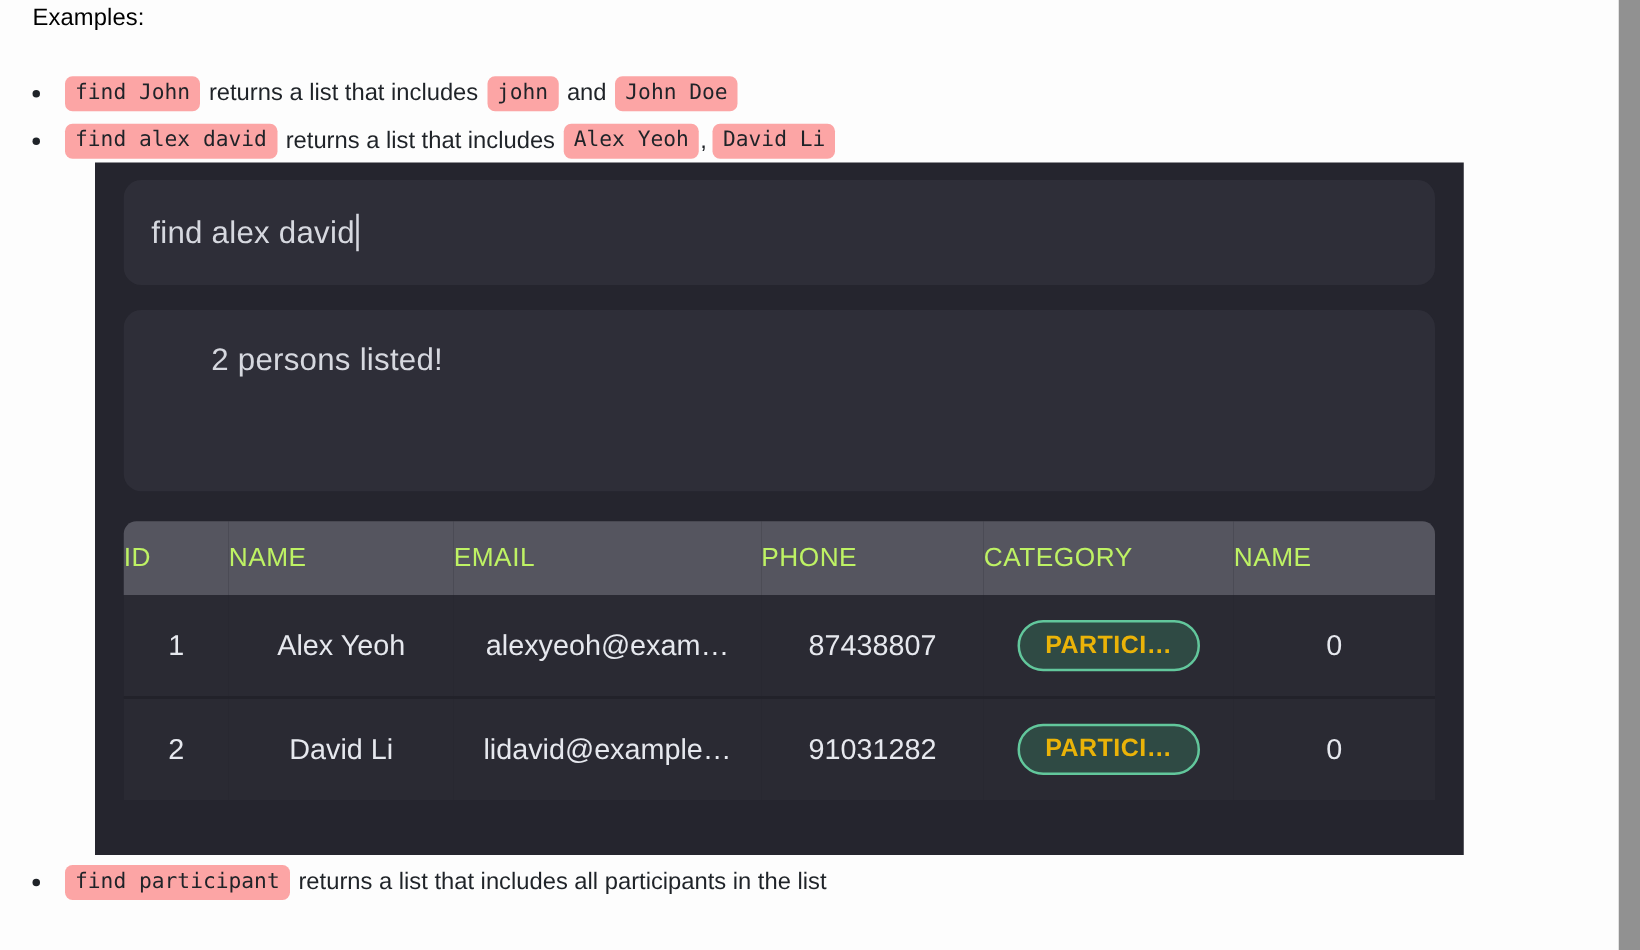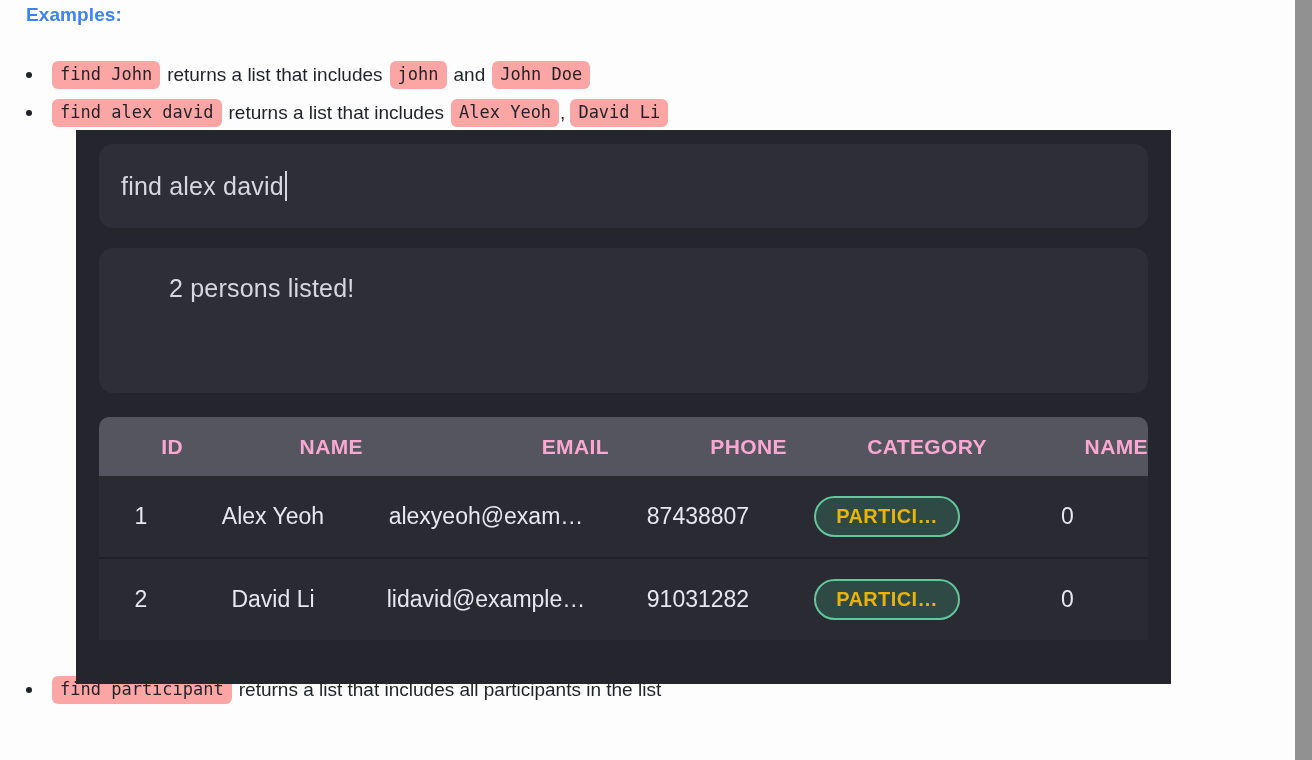--- a/index.html
+++ b/index.html
@@ -25,37 +25,37 @@
     background: #fdfdfd;
     box-sizing: border-box;
     padding: 0;
   }
 
   .doc-heading {
     position: absolute;
     left: 26px;
     top: 4px;
     font-size: 19px;
-    font-weight: bold;
+    font-weight: normal;
     letter-spacing: 0.1px;
-    color: #3b82f6;
+    color: #000000;
   }
 
   .bullet-row {
     position: absolute;
     left: 26px;
     display: flex;
     align-items: center;
     font-size: 19px;
     color: #1f2328;
     white-space: nowrap;
   }
   .bullet-row.b1 { top: 61px; }
   .bullet-row.b2 { top: 99px; }
-  .bullet-row.b3 { top: 676px; }
+  .bullet-row.b3 { top: 692px; }
   .bullet-row.b4 { top: 731px; }
 
   .bullet-dot {
     width: 6px;
     height: 6px;
     border-radius: 50%;
     background: #1f2328;
     margin-right: 20px;
     flex: 0 0 auto;
   }
@@ -154,27 +154,27 @@
   .person-table {
     position: absolute;
     left: 23px;
     top: 287px;
     width: 1049px;
     border-collapse: collapse;
     table-layout: fixed;
   }
   .person-table thead th {
     background: #55555f;
-    color: #f9a8d4;
+    color: #bef264;
     font-size: 21px;
-    font-weight: bold;
+    font-weight: normal;
     letter-spacing: 0.4px;
     height: 59px;
     padding: 0;
-    text-align: right;
+    text-align: left;
   }
   .person-table thead th:first-child { border-top-left-radius: 10px; }
   .person-table thead th:last-child  { border-top-right-radius: 10px; }
 
   .person-table tbody td {
     background: #2a2a33;
     color: #e6e8ee;
     font-size: 23px;
     height: 81px;
     padding: 0;

